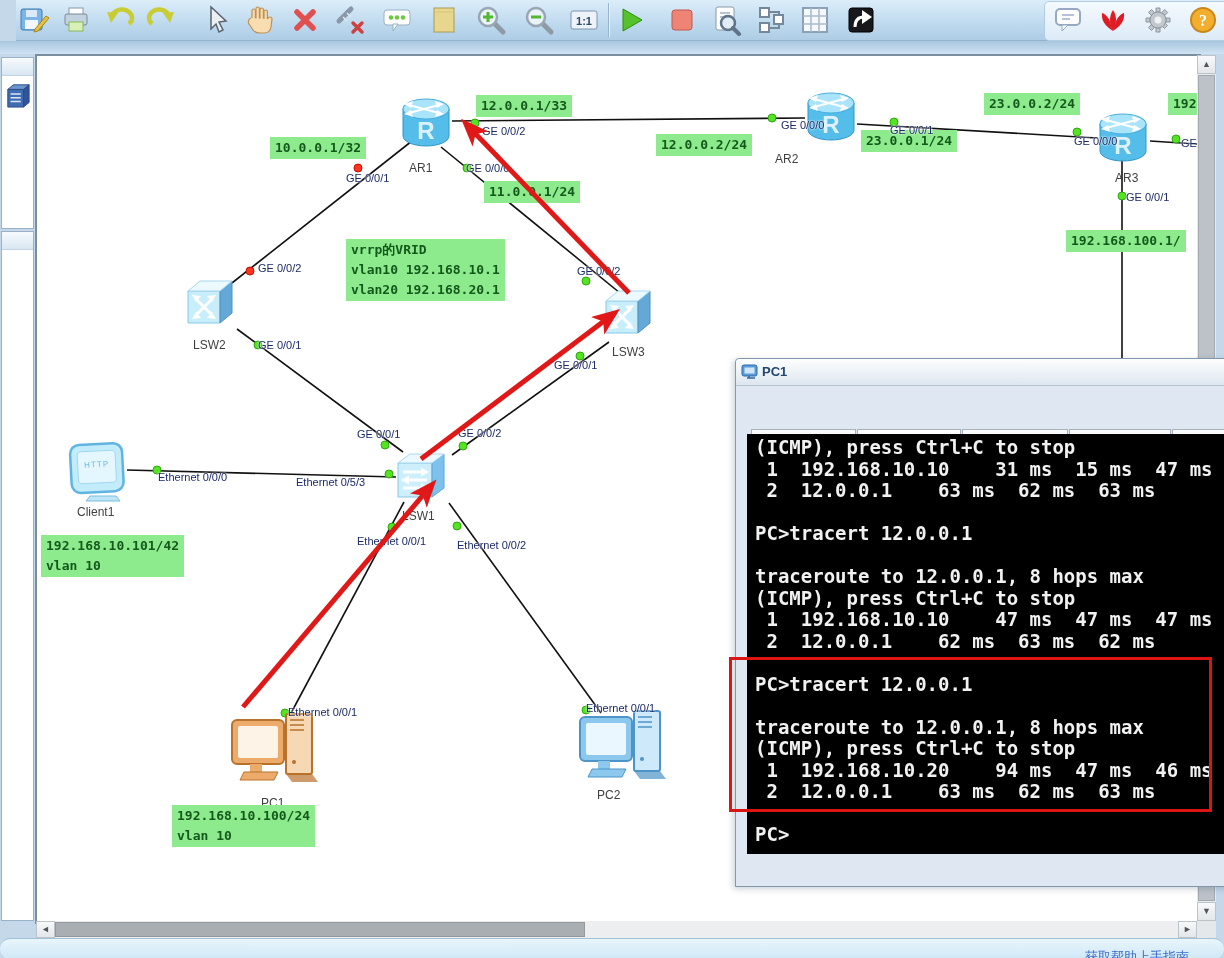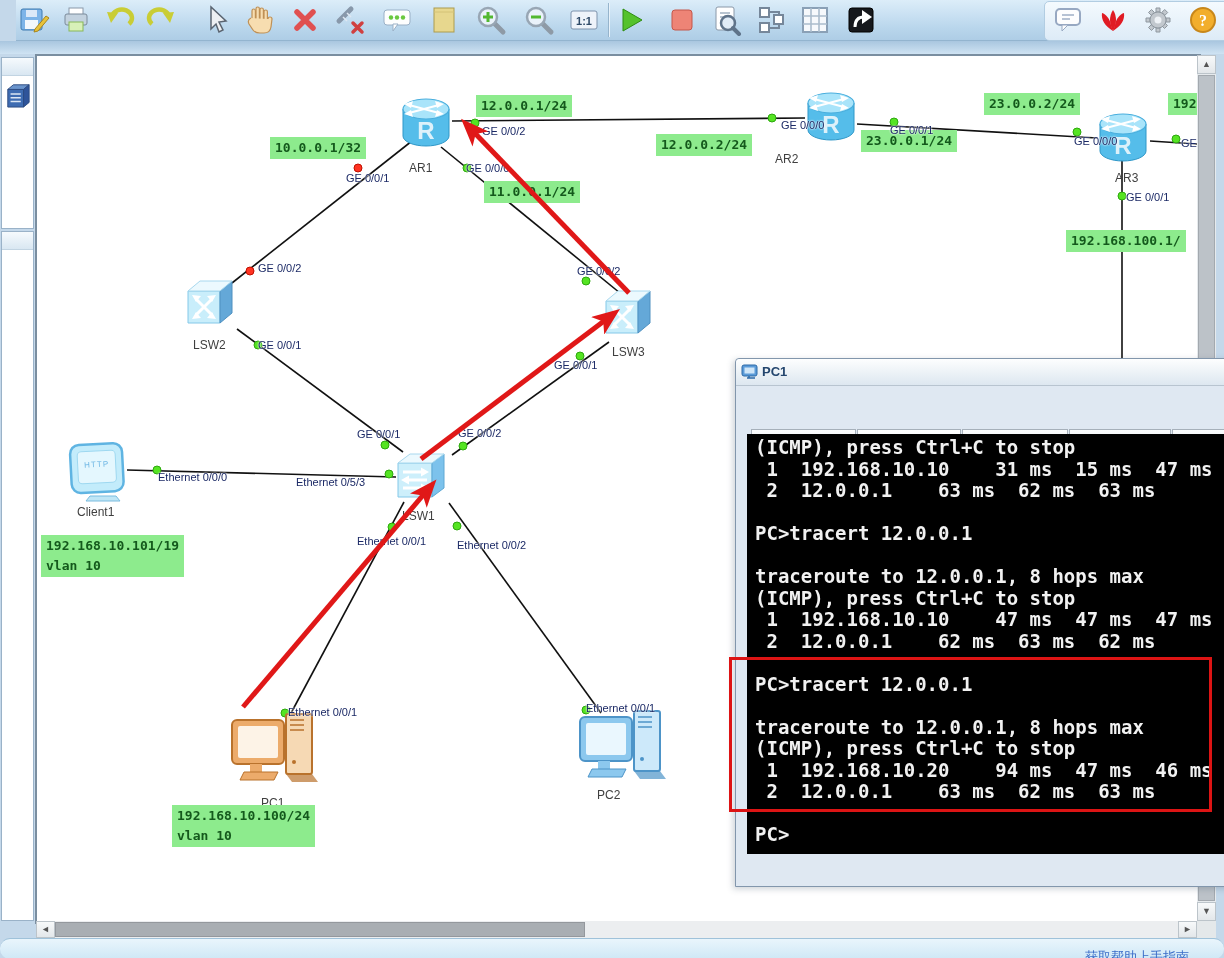--- a/index.html
+++ b/index.html
@@ -384,29 +384,32 @@
   <div class="dlabel" style="left:409px;top:161px">AR1</div>
   <div class="dlabel" style="left:775px;top:152px">AR2</div>
   <div class="dlabel" style="left:1115px;top:171px">AR3</div>
   <div class="dlabel" style="left:402px;top:509px">LSW1</div>
   <div class="dlabel" style="left:193px;top:338px">LSW2</div>
   <div class="dlabel" style="left:612px;top:345px">LSW3</div>
   <div class="dlabel" style="left:261px;top:796px">PC1</div>
   <div class="dlabel" style="left:597px;top:788px">PC2</div>
   <div class="dlabel" style="left:77px;top:505px">Client1</div>
 
-  <div class="glabel" style="left:476px;top:95px">12.0.0.1/24</div>
+  <div class="glabel" style="left:476px;top:95px">12.0.0.1/33</div>
   <div class="glabel" style="left:270px;top:137px">10.0.0.1/32</div>
   <div class="glabel" style="left:656px;top:134px">12.0.0.2/24</div>
   <div class="glabel" style="left:861px;top:130px">23.0.0.1/24</div>
   <div class="glabel" style="left:984px;top:93px">23.0.0.2/24</div>
   <div class="glabel" style="left:1168px;top:93px">192</div>
+  <div class="glabel" style="left:346px;top:239px">vrrp的VRID
+vlan10 192.168.10.1
+vlan20 192.168.20.1</div>
   <div class="glabel" style="left:484px;top:181px">11.0.0.1/24</div>
   <div class="glabel" style="left:1066px;top:230px">192.168.100.1/</div>
-  <div class="glabel" style="left:41px;top:535px">192.168.10.101/19
+  <div class="glabel" style="left:41px;top:535px">192.168.10.101/42
 vlan 10</div>
   <div class="glabel" style="left:172px;top:805px">192.168.10.100/24
 vlan 10</div>
 
   <div class="plabel" style="left:346px;top:172px">GE 0/0/1</div>
   <div class="plabel" style="left:482px;top:125px">GE 0/0/2</div>
   <div class="plabel" style="left:466px;top:162px">GE 0/0/0</div>
   <div class="plabel" style="left:781px;top:119px">GE 0/0/0</div>
   <div class="plabel" style="left:890px;top:124px">GE 0/0/1</div>
   <div class="plabel" style="left:1074px;top:135px">GE 0/0/0</div>

